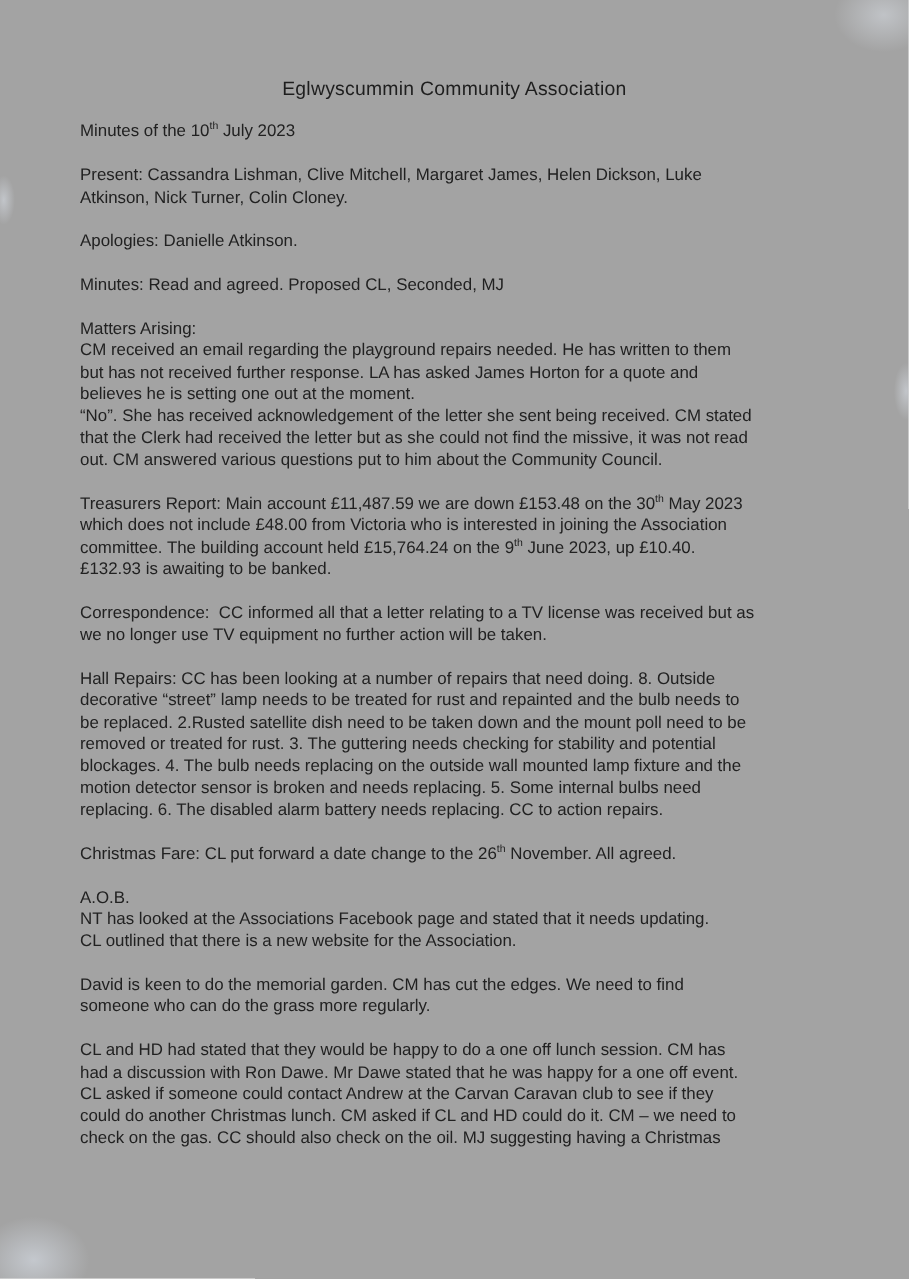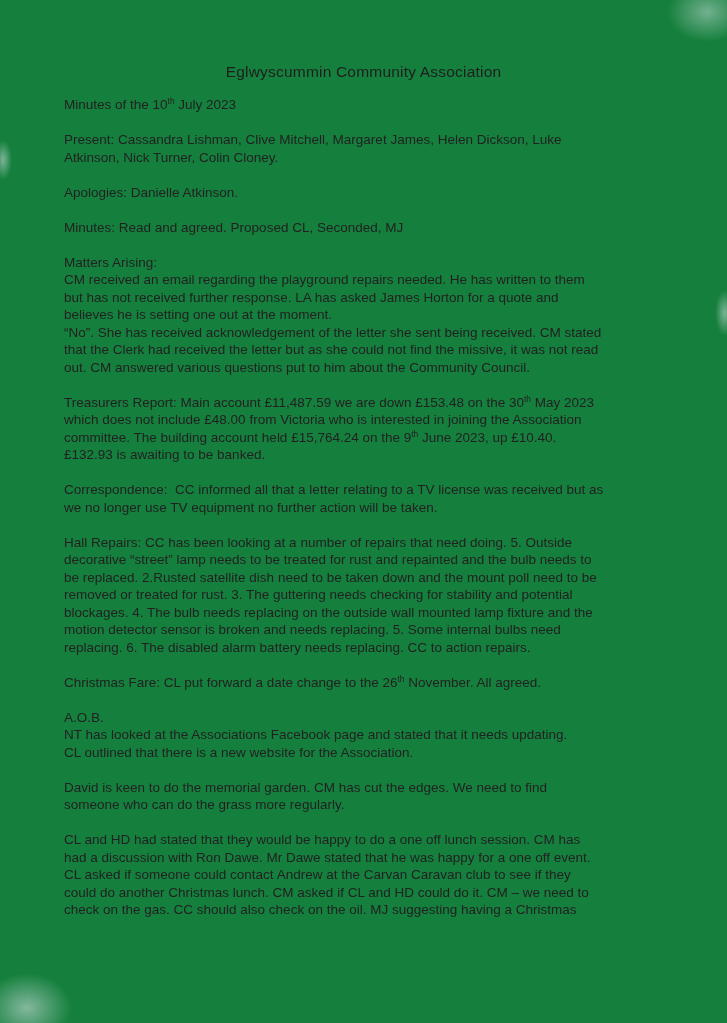--- a/index.html
+++ b/index.html
@@ -4,21 +4,21 @@
 <style>
   html, body {
     margin: 0;
     padding: 0;
     background: #ffffff;
   }
   .page {
     position: relative;
     width: 727px;
     height: 1023px;
-    background: #15803d;
+    background: #a3a3a3;
     overflow: hidden;
     font-family: "Liberation Sans", sans-serif;
     color: #222222;
     -webkit-font-smoothing: antialiased;
   }
   .doc-title {
     position: absolute;
     top: 63px;
     left: 0;
     width: 100%;
@@ -105,21 +105,21 @@
         <div class="line">Treasurers Report: Main account £11,487.59 we are down £153.48 on the 30<sup>th</sup> May 2023</div>
         <div class="line">which does not include £48.00 from Victoria who is interested in joining the Association</div>
         <div class="line">committee. The building account held £15,764.24 on the 9<sup>th</sup> June 2023, up £10.40.</div>
         <div class="line">£132.93 is awaiting to be banked.</div>
       </div>
       <div class="paragraph">
         <div class="line">Correspondence:  CC informed all that a letter relating to a TV license was received but as</div>
         <div class="line">we no longer use TV equipment no further action will be taken.</div>
       </div>
       <div class="paragraph">
-        <div class="line">Hall Repairs: CC has been looking at a number of repairs that need doing. 5. Outside</div>
+        <div class="line">Hall Repairs: CC has been looking at a number of repairs that need doing. 8. Outside</div>
         <div class="line">decorative “street” lamp needs to be treated for rust and repainted and the bulb needs to</div>
         <div class="line">be replaced. 2.Rusted satellite dish need to be taken down and the mount poll need to be</div>
         <div class="line">removed or treated for rust. 3. The guttering needs checking for stability and potential</div>
         <div class="line">blockages. 4. The bulb needs replacing on the outside wall mounted lamp fixture and the</div>
         <div class="line">motion detector sensor is broken and needs replacing. 5. Some internal bulbs need</div>
         <div class="line">replacing. 6. The disabled alarm battery needs replacing. CC to action repairs.</div>
       </div>
       <div class="paragraph">
         <div class="line">Christmas Fare: CL put forward a date change to the 26<sup>th</sup> November. All agreed.</div>
       </div>

